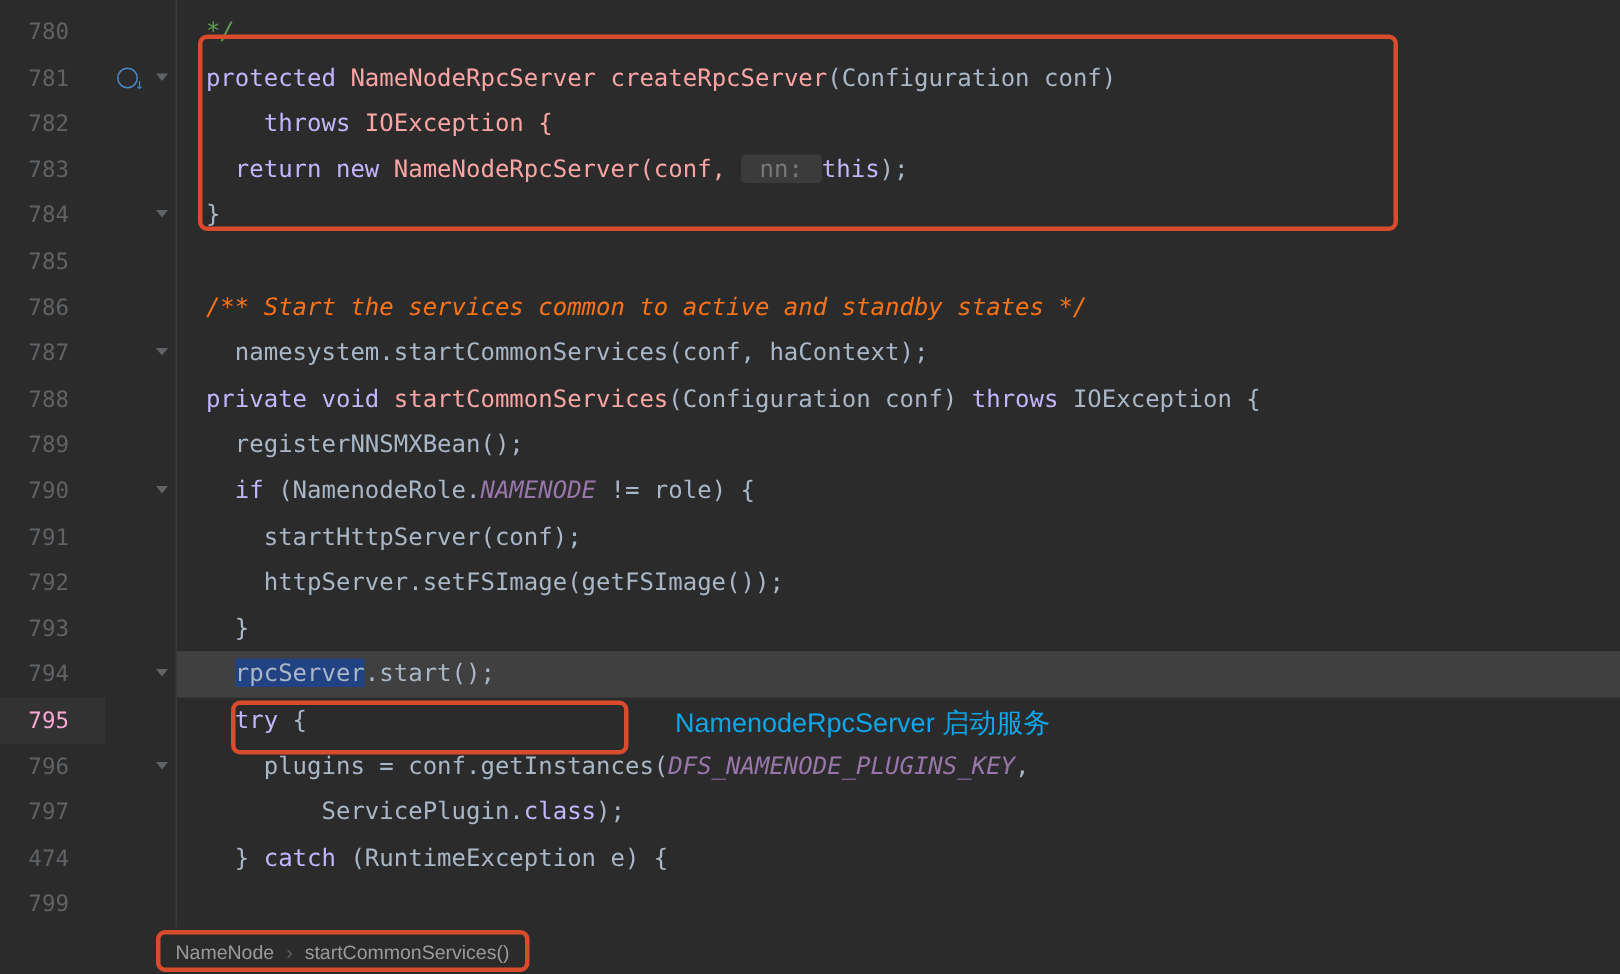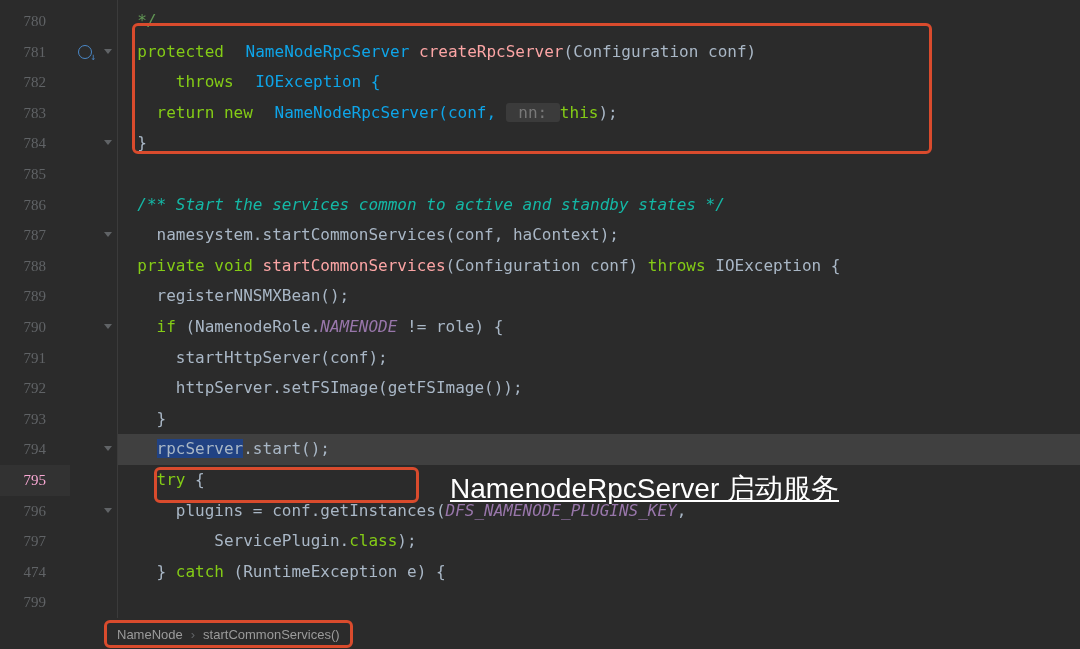--- a/index.html
+++ b/index.html
@@ -15,21 +15,21 @@
   }
   .editor { display: flex; height: 618px; }
   .gutter {
     width: 70px;
     text-align: right;
     color: #606366;
     font-size: 15px;
     padding-top: 6px;
     user-select: none;
   }
-  .gutter div { height: 30.6px; line-height: 30.6px; padding-right: 24px; font-family: Liberation Serif, serif; }
+  .gutter div { height: 30.6px; line-height: 30.6px; padding-right: 24px; }
   .icon-col {
     width: 30px;
     padding-top: 6px;
   }
   .icon-col div { height: 30.6px; line-height: 30.6px; text-align: center; color: #4a88c7; }
   .fold-col {
     width: 18px;
     border-right: 1px solid #3b3b3b;
     padding-top: 6px;
     position: relative;
@@ -55,24 +55,24 @@
     position: relative;
   }
   .line {
     height: 30.6px;
     line-height: 30.6px;
     white-space: pre;
     font-family: 'Menlo','Consolas', monospace;
   }
   .line.current { background: #404040; }
   .gutter div.current { background: #323232; color: #f9a8d4; }
-  .kw   { color: #84cc16; }
-  .type { color: #0ea5e9; padding-left: 12px; }
+  .kw   { color: #c4b5fd; }
+  .type { color: #fca5a5; }
   .fn   { color: #fca5a5; }
-  .cmt  { color: #14b8a6; font-style: italic; }
+  .cmt  { color: #f97316; font-style: italic; }
   .cmt2 { color: #629755; font-style: italic; }
   .hint { color: #787878; background: #3b3b3b; padding: 0 3px; border-radius: 3px; font-style: normal; text-align: center; }
   .static-it { color: #9876aa; font-style: italic; }
   .param { color: #a9b7c6; }
   .sel {
     background: #214283;
     color: #a9b7c6;
   }
   .box1 {
     position: absolute;
@@ -91,25 +91,24 @@
     left: 154px;
     top: 467px;
     width: 265px;
     height: 36px;
     pointer-events: none;
   }
   .annot {
     position: absolute;
     left: 450px;
     top: 470px;
-    color: #ffffff;
+    color: #0ea5e9;
     font-family: 'PingFang SC','Microsoft YaHei',sans-serif;
-    font-size: 28px;
+    font-size: 18px;
     font-weight: 500;
-    text-decoration: underline;
   }
   .breadcrumb {
     position: absolute;
     bottom: 1px;
     left: 104px;
     height: 28px;
     display: flex;
     align-items: center;
     color: #9b9b9b;
     font-size: 13px;

